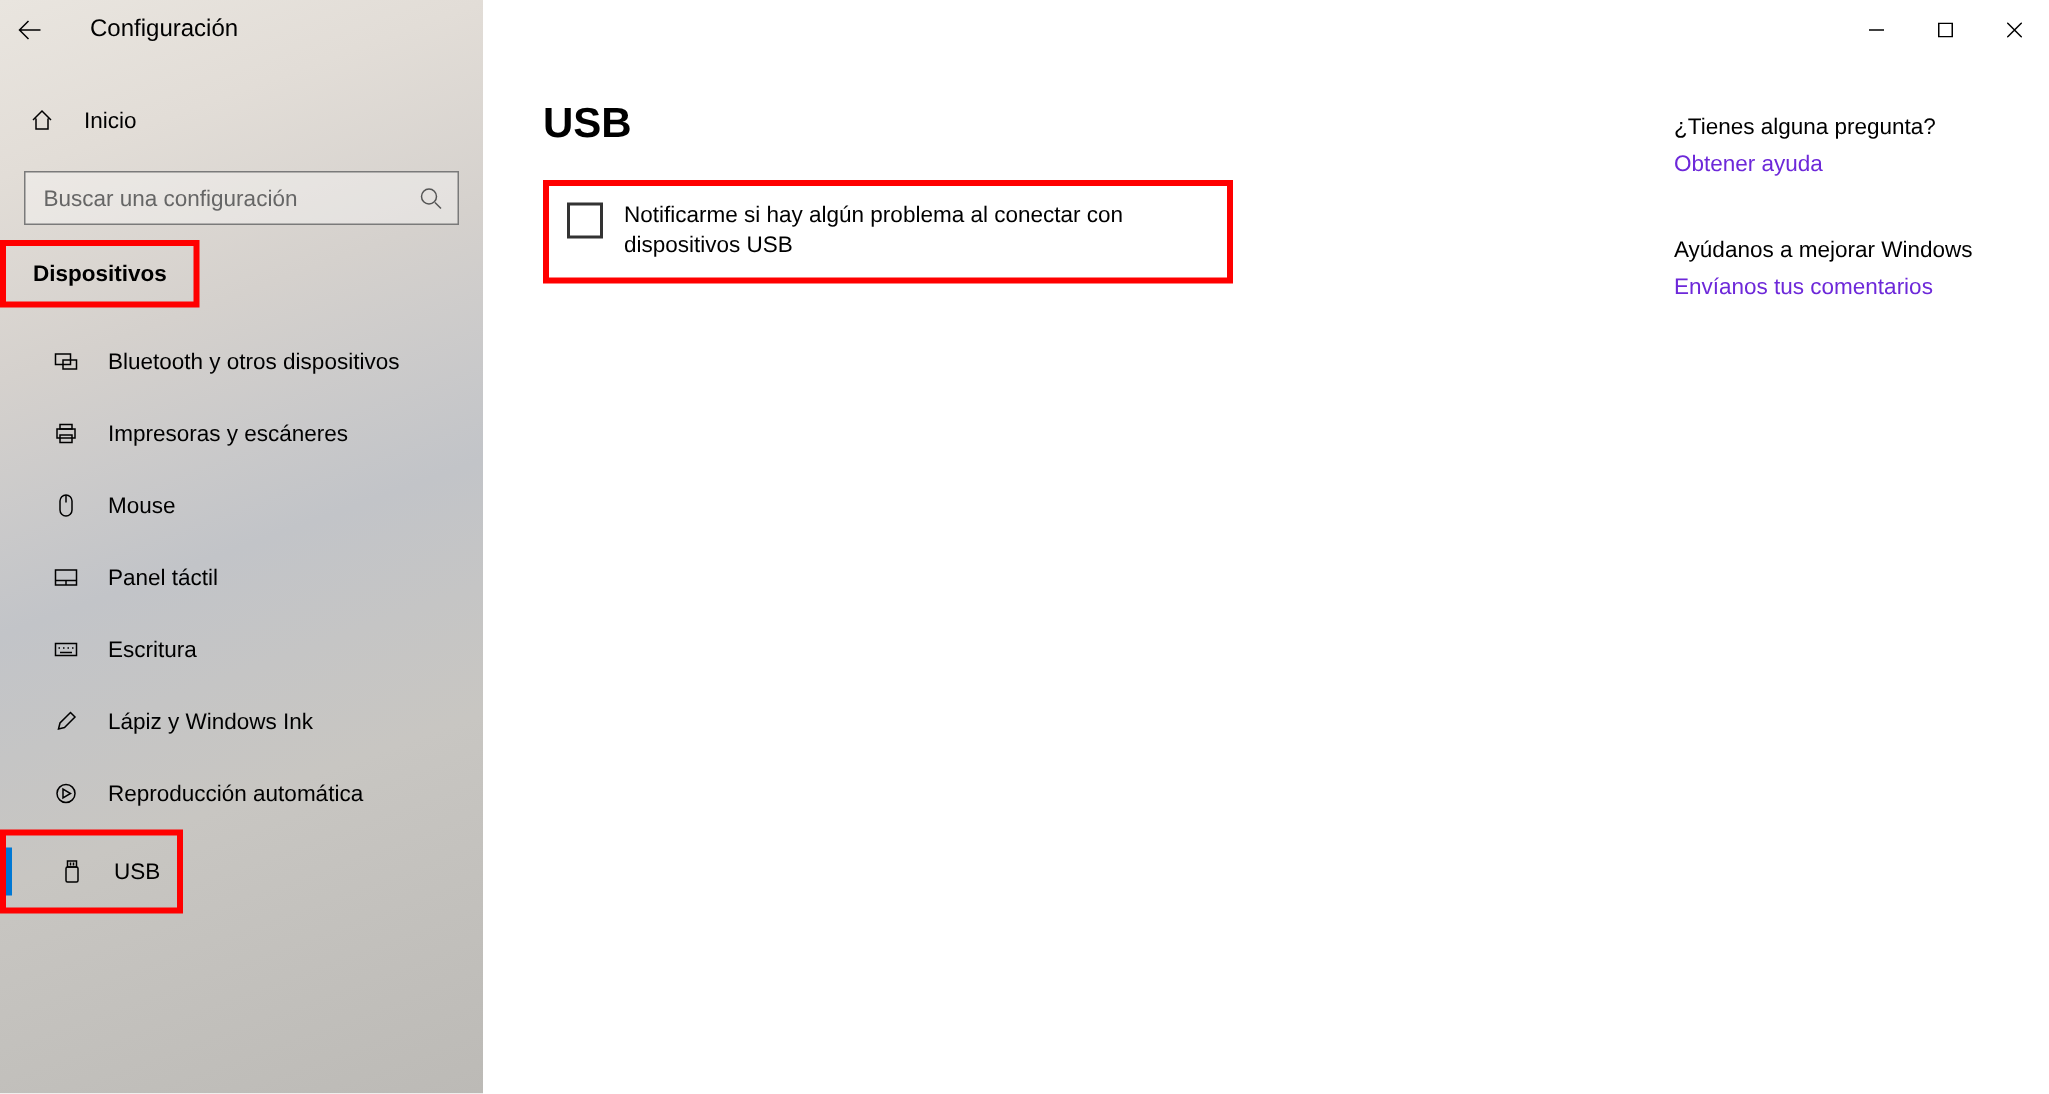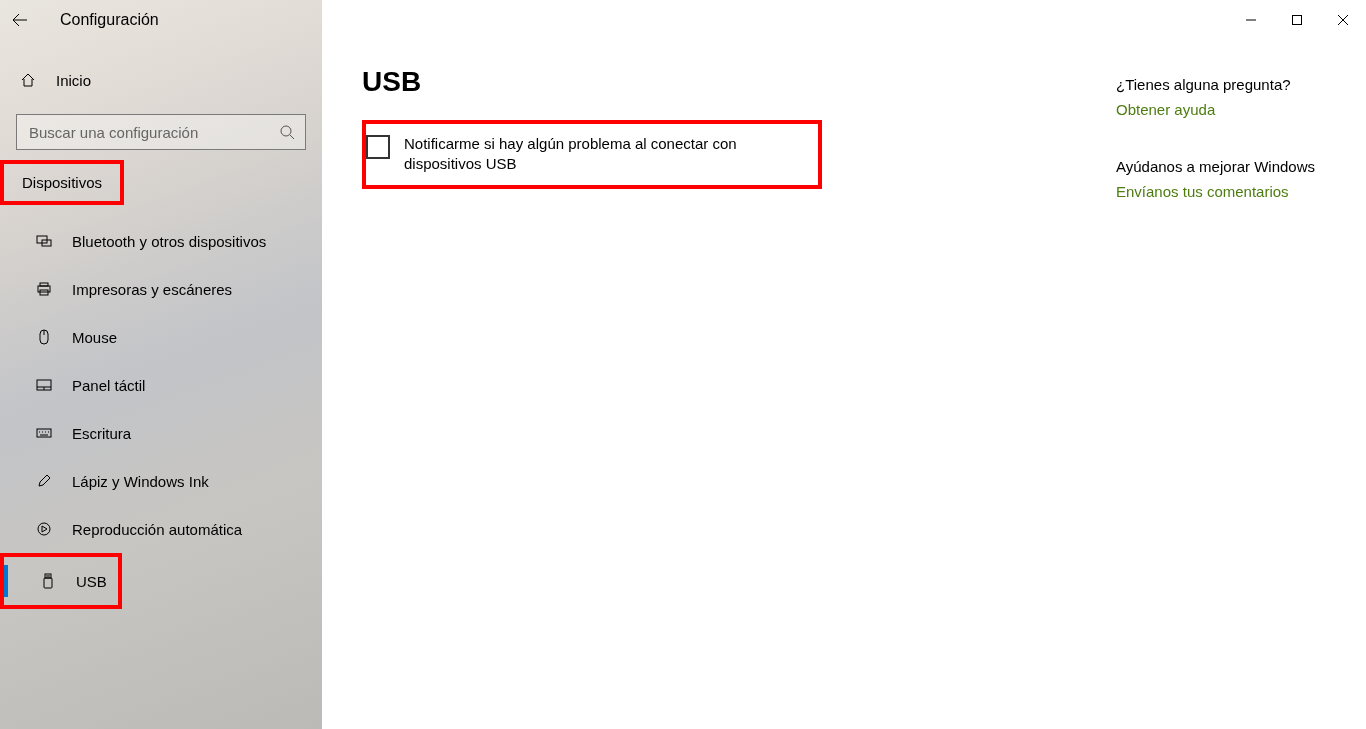--- a/index.html
+++ b/index.html
@@ -21,43 +21,43 @@
     z-index:0}
   .titlebar,.app-body{position:relative;z-index:1}
   
   .home-row{display:flex;align-items:center;height:44px;padding-left:18px;margin-top:18px}
   .home-row .icon{width:20px;display:flex;justify-content:center}
   .home-row .label{margin-left:18px;font-size:15px}
   .search-wrap{margin:12px 16px 0 16px}
   .search-box{height:34px;border:1px solid #7a7a7a;background:rgba(255,255,255,.35);display:flex;align-items:center;padding:0 10px}
   .search-box input{flex:1;border:none;background:transparent;outline:none;font-size:15px;color:#0f766e}
   .search-box input::placeholder{color:#666}
-  .section-header{font-size:15px;font-weight:400;padding:10px 18px;margin-top:10px;display:inline-block}
+  .section-header{font-size:15px;font-weight:700;padding:10px 18px;margin-top:10px;display:inline-block}
   .nav-list{margin-top:12px}
   .nav-item{display:flex;align-items:center;height:48px;padding-left:34px;position:relative}
   .nav-item .icon{width:20px;display:flex;justify-content:center;align-items:center}
   .nav-item .label{margin-left:18px;font-size:15px}
   .nav-item.active::before{content:"";position:absolute;left:0;top:8px;bottom:8px;width:4px;background:#0078d4}
   
   .hl{border:4px solid #ff0000;box-sizing:border-box;position:relative}
   .hl-dispositivos{display:inline-block;margin-top:10px}
   .hl-dispositivos .section-header{margin-top:0}
   .hl-usb-wrap{display:inline-block}
   
   .main{flex:1;padding:20px 40px;display:flex}
   .main-left{flex:1;max-width:720px}
   .main-title{font-size:28px;font-weight:600;margin:6px 0 22px 0}
-  .checkbox-row{display:flex;align-items:flex-start;padding:10px 0;max-width:460px}
+  .checkbox-row{display:flex;align-items:flex-start;padding:10px 12px;max-width:460px}
   .hl-checkbox{border:4px solid #ff0000;max-width:460px}
   .cb{width:20px;height:20px;border:2px solid #333;flex:none;margin-top:1px}
   .cb-label{margin-left:14px;font-size:15px;line-height:1.35}
   
   .right-col{width:250px;padding-top:36px;padding-left:0}
   .right-col .q{font-size:15px;margin-bottom:8px}
-  .right-col .link{color:#4d7c0f;font-size:15px;margin-bottom:40px;display:block}
+  .right-col .link{color:#6d28d9;font-size:15px;margin-bottom:40px;display:block}
   svg{display:block}
   .main{background:#ffffff}
   .content-area{flex:1;display:flex;background:#ffffff}
 </style>
 </head>
 <body>
 
 <div class="page">
   <div class="bg"></div>
 

